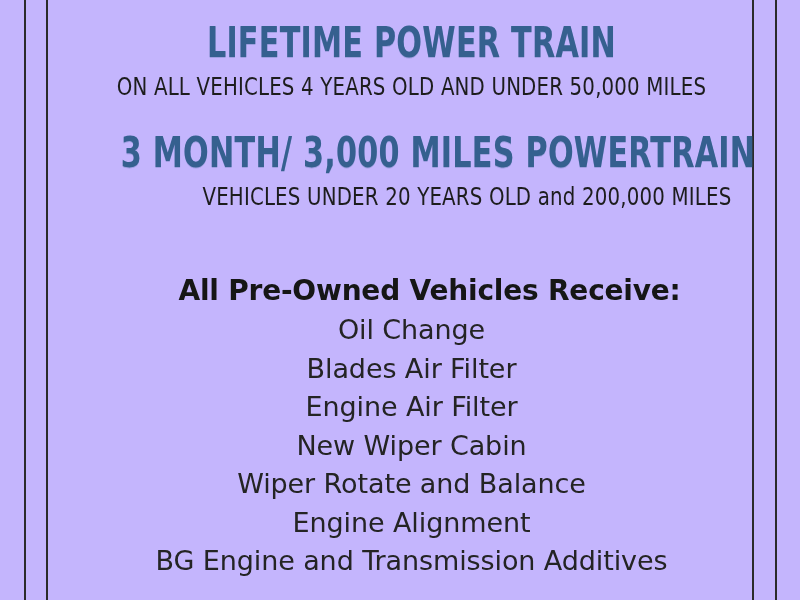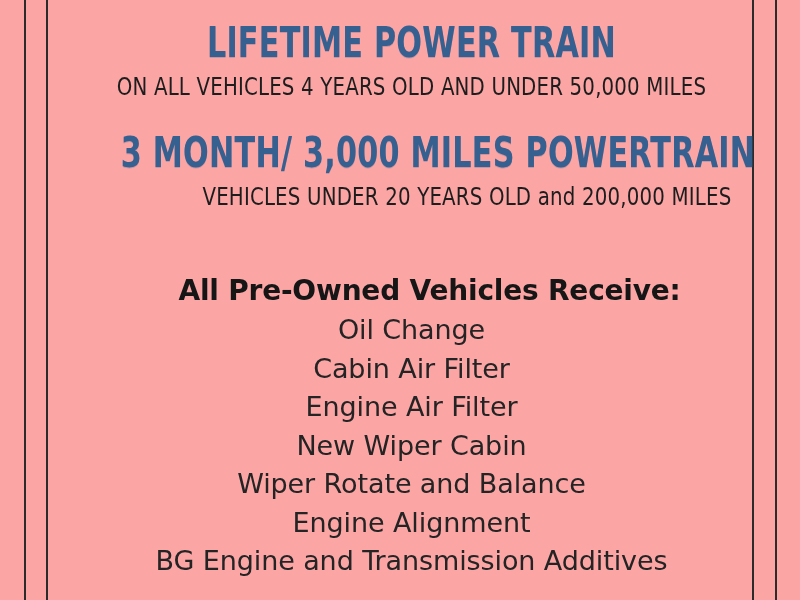--- a/index.html
+++ b/index.html
@@ -12,21 +12,21 @@
     height: 600px;
     background: #ffffff;
     font-family: "Liberation Sans", sans-serif;
     overflow: hidden;
     position: relative;
   }
 
   #flyer {
     position: absolute;
     inset: 0;
-    background: #fca5a5;
+    background: #c4b5fd;
     overflow: hidden;
   }
 
   
   .rule {
     position: absolute;
     top: 0;
     bottom: 0;
     width: 2px;
     background: #2b2b2b;
@@ -131,21 +131,21 @@
 
     <section class="warranty-block" id="warranty-2">
       <div class="warranty-title">3 MONTH/ 3,000 MILES POWERTRAIN</div>
       <div class="warranty-sub">VEHICLES UNDER 20 YEARS OLD and 200,000 MILES</div>
     </section>
 
     <section id="services">
       <div class="services-heading">All Pre-Owned Vehicles Receive:</div>
       <ul class="services-list" id="services-list">
           <li class="service-item">Oil Change</li>
-          <li class="service-item">Cabin Air Filter</li>
+          <li class="service-item">Blades Air Filter</li>
           <li class="service-item">Engine Air Filter</li>
           <li class="service-item">New Wiper Cabin</li>
           <li class="service-item">Wiper Rotate and Balance</li>
           <li class="service-item">Engine Alignment</li>
           <li class="service-item">BG Engine and Transmission Additives</li>
         </ul>
     </section>
 
   </div>
 </div>

